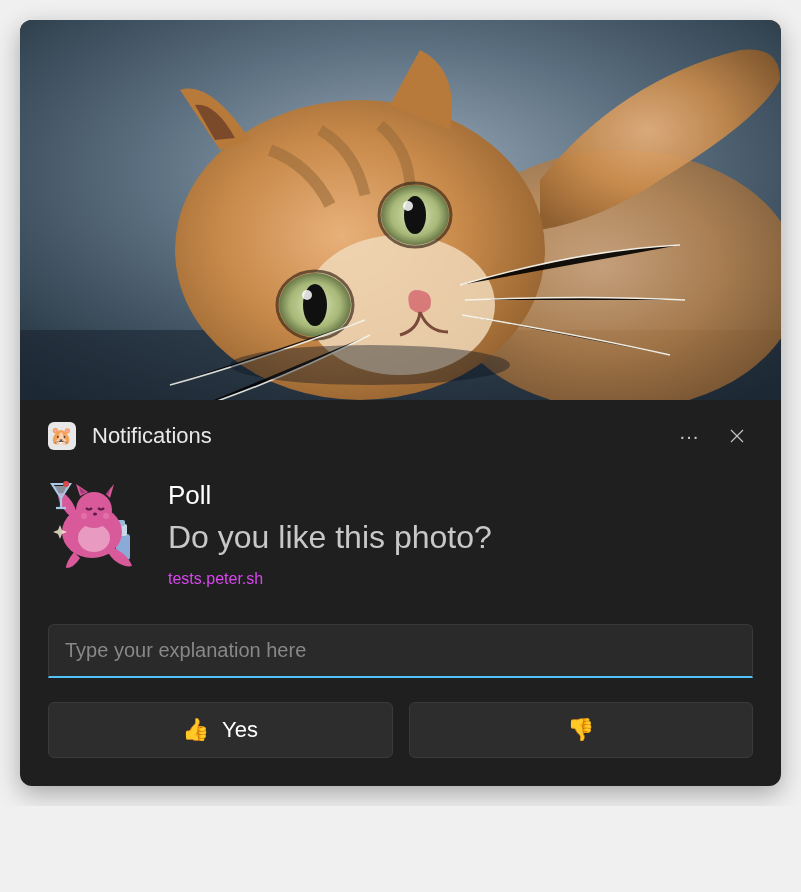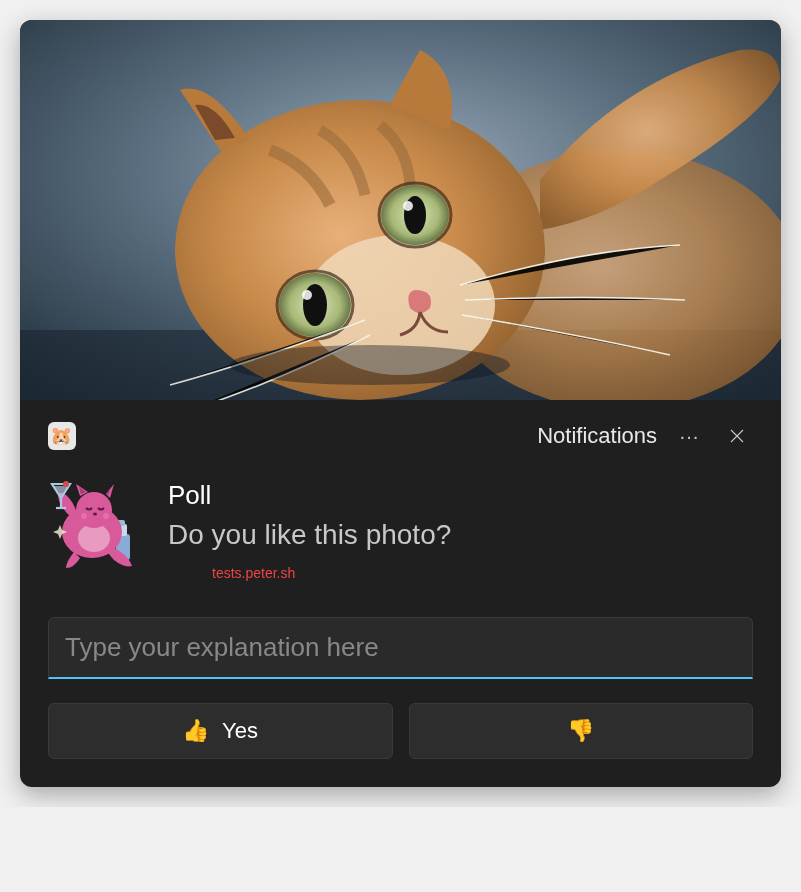--- a/index.html
+++ b/index.html
@@ -46,21 +46,20 @@
       background: #e8e8e8;
       display: flex;
       align-items: center;
       justify-content: center;
       font-size: 18px;
     }
     .app-name {
       color: #e8e8e8;
       font-size: 22px;
       flex: 1;
-      text-align: right;
     }
     .header-action {
       color: #c8c8c8;
       cursor: pointer;
       display: flex;
       align-items: center;
       justify-content: center;
       width: 32px;
       height: 32px;
       font-size: 20px;
@@ -87,41 +86,40 @@
       padding-top: 4px;
     }
     .notif-title {
       color: #ffffff;
       font-size: 26px;
       font-weight: 400;
       margin-bottom: 8px;
     }
     .notif-body {
       color: #c8c8c8;
-      font-size: 28px;
+      font-size: 32px;
       font-weight: 400;
       margin-bottom: 14px;
     }
     .notif-source {
-      color: #ef4444;
-      font-size: 14px;
-      margin-left: 44px;
+      color: #d946ef;
+      font-size: 16px;
     }
     .input-wrap {
       padding: 18px 28px 0 28px;
     }
     .text-input {
       width: 100%;
       background: #2a2a2a;
       border: 1px solid #3a3a3a;
       border-bottom: 2px solid #4fc3f7;
       border-radius: 6px 6px 0 0;
       padding: 14px 16px;
       color: #e8e8e8;
-      font-size: 26px;
+      font-size: 20px;
       font-family: inherit;
       outline: none;
     }
     .text-input::placeholder {
       color: #888;
     }
     .button-row {
       display: flex;
       gap: 16px;
       padding: 24px 28px 28px 28px;

